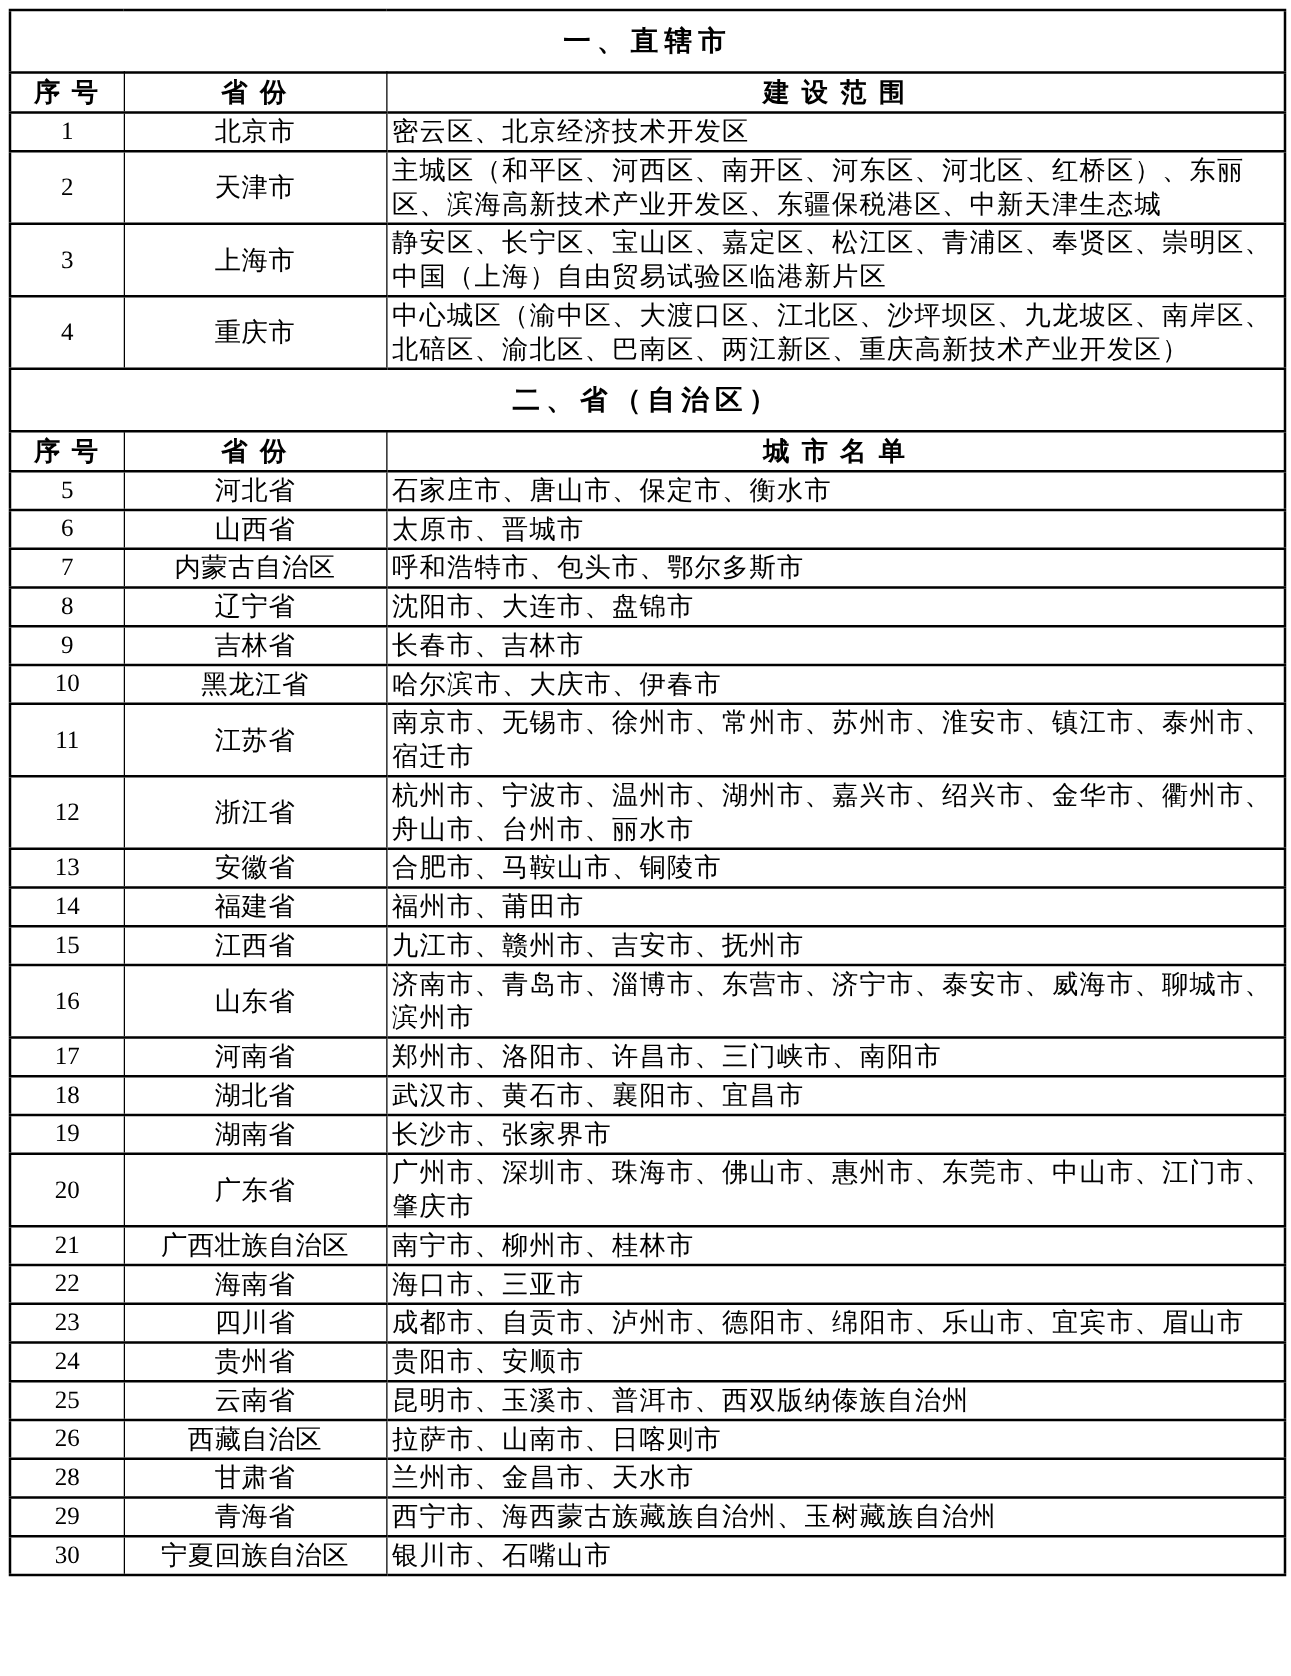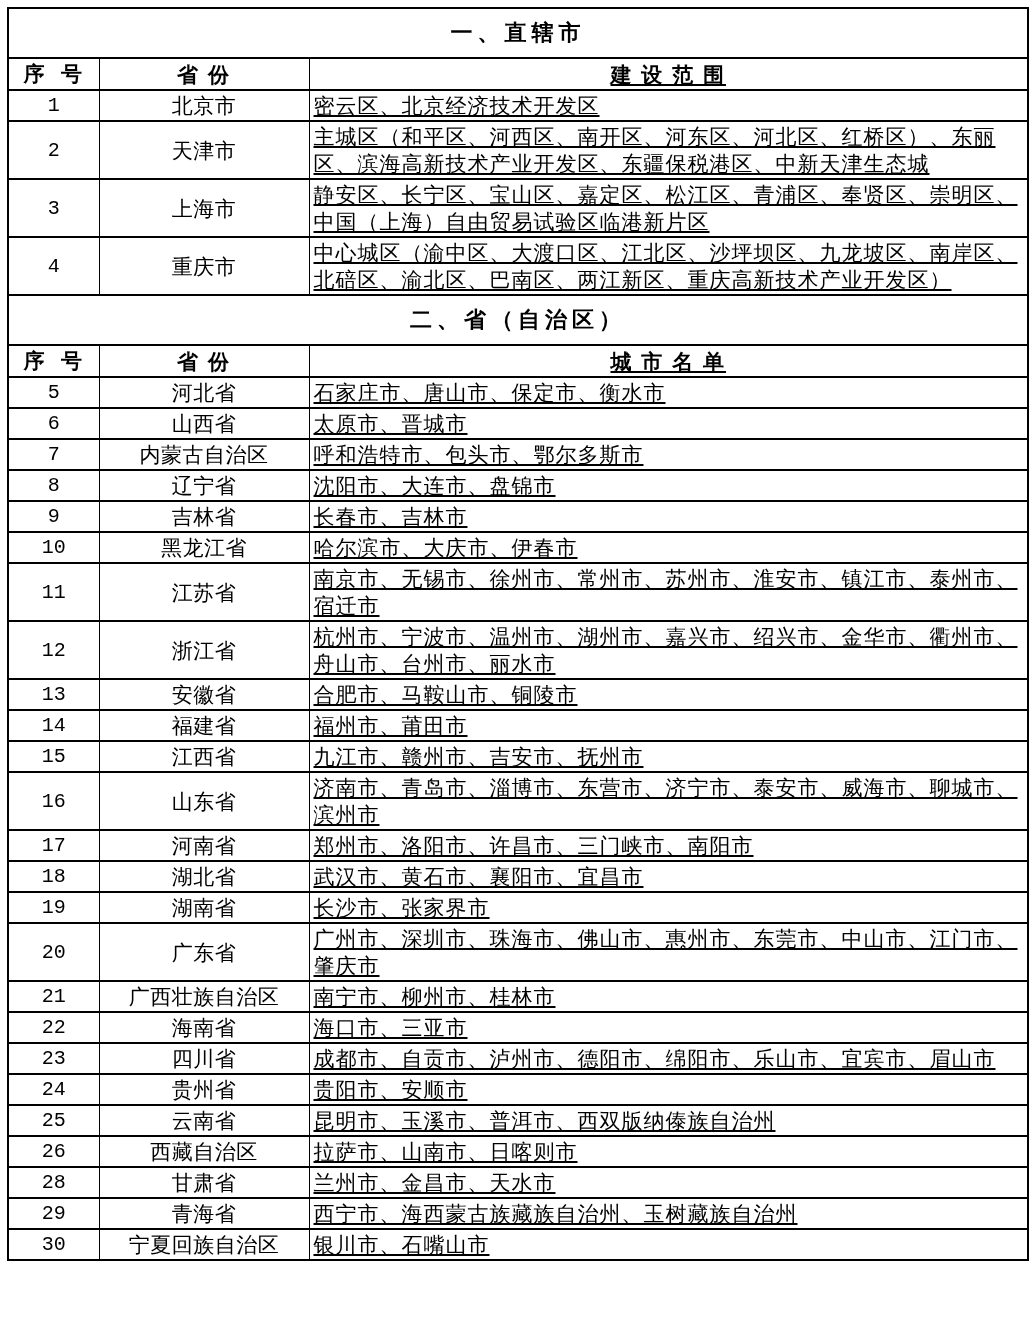--- a/index.html
+++ b/index.html
@@ -42,40 +42,39 @@
   tr.header-row td {
     height: 30px;
     text-align: center;
     font-weight: bold;
     font-size: 21px;
     letter-spacing: 2px;
     padding: 1px 0;
   }
   td.c0 {
     text-align: center;
-    font-family: Liberation Mono, monospace;
+    font-family: Liberation Serif, serif;
     font-size: 20px;
     padding: 1px 0;
     margin-top: 24px;
   }
   td.c1 {
     text-align: center;
     font-size: 21px;
     letter-spacing: 0.5px;
     padding: 1px 0;
     line-height: 27px;
   }
   td.c2 {
     text-align: left;
     font-size: 21px;
     letter-spacing: 1px;
     line-height: 27px;
     padding: 1px 6px 1px 4px;
     word-break: break-all;
-    text-decoration: underline;
   }
 </style>
 </head>
 <body>
 
 <div class="page">
   <table class="doc-table">
     <colgroup>
       <col style="width:91px">
       <col style="width:210px">

